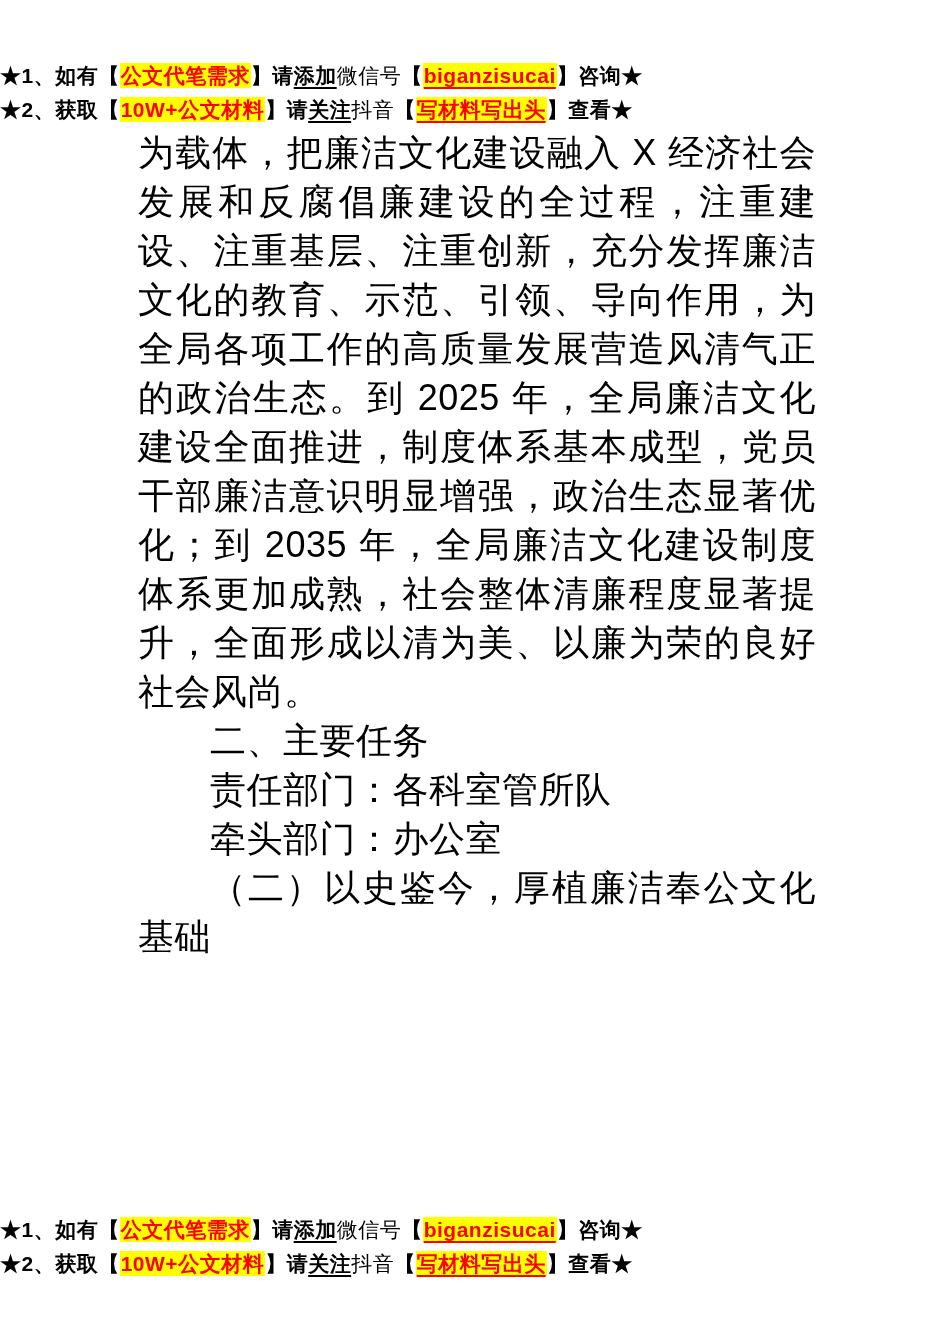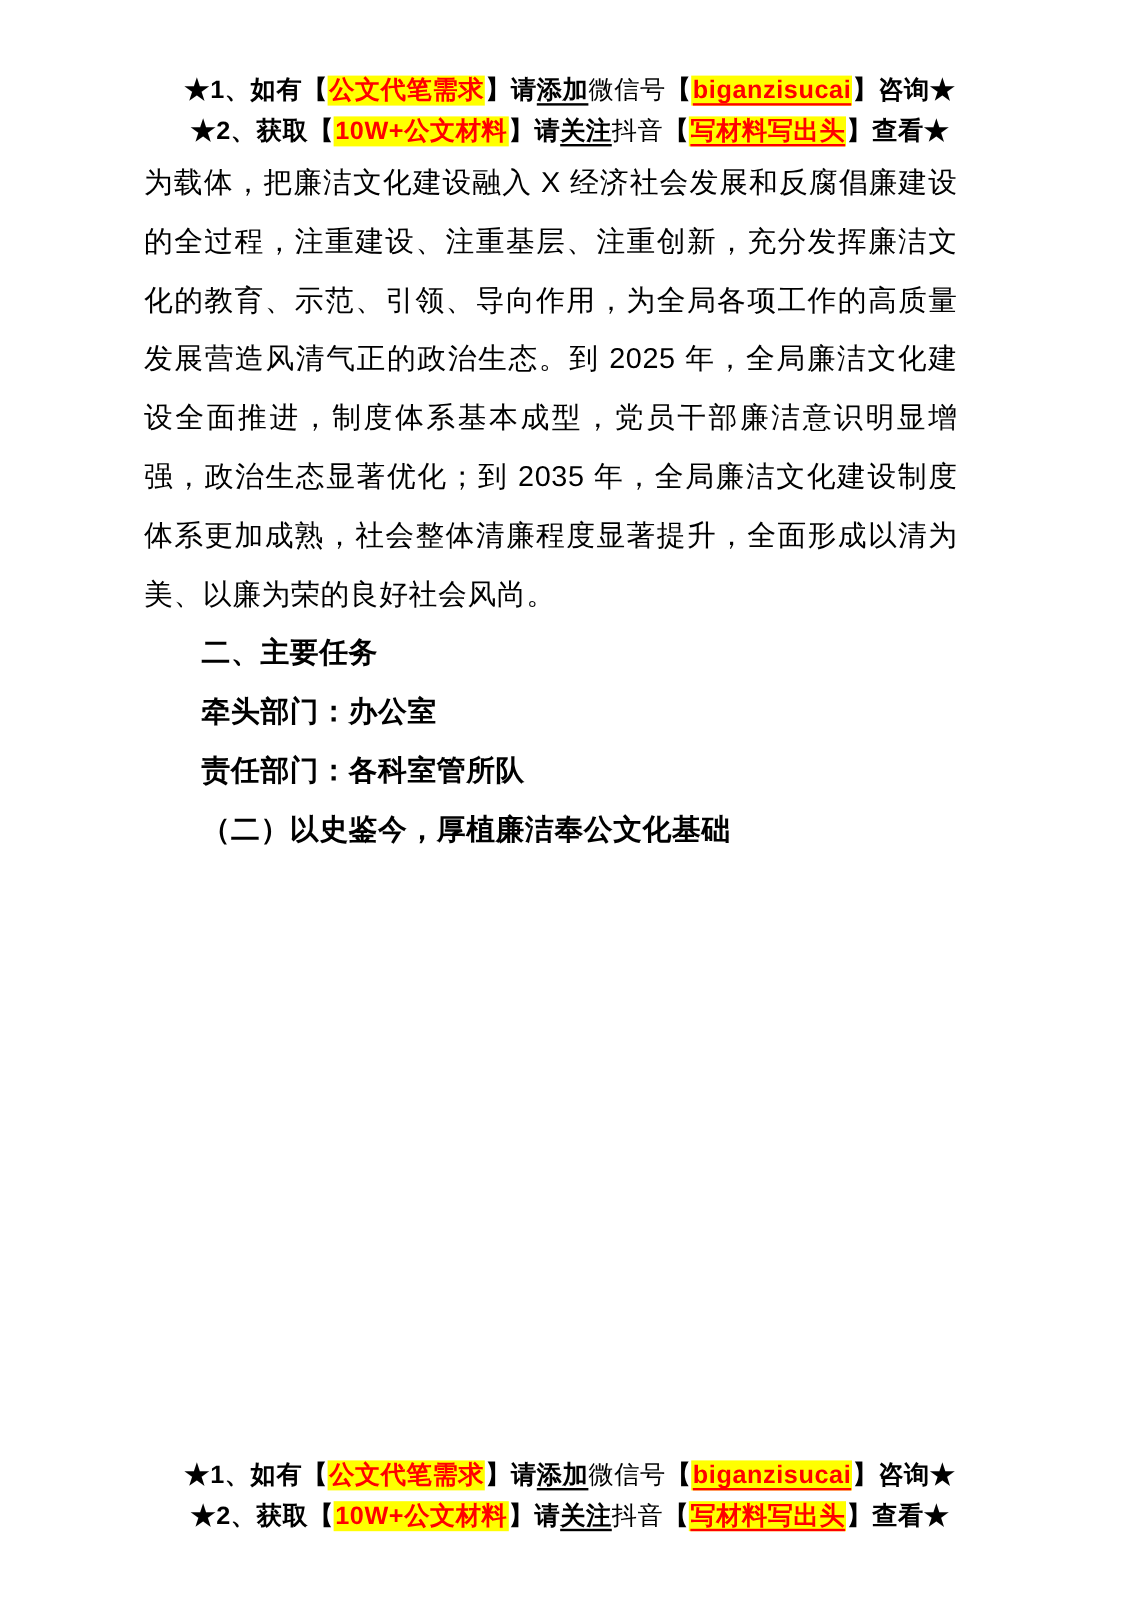--- a/index.html
+++ b/index.html
@@ -10,21 +10,20 @@
     background: #ffffff;
     overflow: hidden;
     font-family: "Liberation Sans", sans-serif;
     color: #000000;
   }
   
   .promo {
     position: absolute;
     left: 0;
     right: 0;
-    text-align: center;
     font-size: 21px;
     line-height: 34px;
     font-weight: 700;
     letter-spacing: 0.5px;
     white-space: nowrap;
   }
   .promo-top { top: 59px; }
   .promo-bottom { top: 1213px; }
   .sb { color: #000000; }
   .sn { font-weight: 400; }
@@ -40,51 +39,51 @@
     background: #ffff00;
     padding: 1px 1px;
     text-decoration: underline;
     text-decoration-thickness: 2px;
     text-underline-offset: 4px;
   }
   
   .doc-body {
     position: absolute;
     top: 128px;
-    left: 120px;
+    left: 138px;
     width: 678px;
-    font-size: 24px;
+    font-size: 36px;
     line-height: 49px;
     text-align: justify;
     text-justify: inter-character;
     letter-spacing: 0.5px;
     color: #000000;
   }
   .doc-body p { margin: 0; }
-  .indent { text-indent: 2em; font-weight: bold; }
+  .indent { text-indent: 2em; }
 </style>
 </head>
 <body>
 
 <div class="page">
 
   <div class="promo promo-top">
     <div class="promo-line">
       <span class="sb">★1、如有【</span><span class="sr">公文代笔需求</span><span class="sb">】请</span><span class="sbu">添加</span><span class="sn">微信号</span><span class="sb">【</span><span class="sru">biganzisucai</span><span class="sb">】咨询★</span>
     </div>
     <div class="promo-line">
       <span class="sb">★2、获取【</span><span class="sr">10W+公文材料</span><span class="sb">】请</span><span class="sbu">关注</span><span class="sn">抖音</span><span class="sb">【</span><span class="sru">写材料写出头</span><span class="sb">】查看★</span>
     </div>
   </div>
 
   <div class="doc-body">
     <p>为载体，把廉洁文化建设融入 X 经济社会发展和反腐倡廉建设的全过程，注重建设、注重基层、注重创新，充分发挥廉洁文化的教育、示范、引领、导向作用，为全局各项工作的高质量发展营造风清气正的政治生态。到 2025 年，全局廉洁文化建设全面推进，制度体系基本成型，党员干部廉洁意识明显增强，政治生态显著优化；到 2035 年，全局廉洁文化建设制度体系更加成熟，社会整体清廉程度显著提升，全面形成以清为美、以廉为荣的良好社会风尚。</p>
     <p class="indent">二、主要任务</p>
+    <p class="indent">责任部门：各科室管所队</p>
     <p class="indent">牵头部门：办公室</p>
-    <p class="indent">责任部门：各科室管所队</p>
     <p class="indent">（二）以史鉴今，厚植廉洁奉公文化基础</p>
   </div>
 
   <div class="promo promo-bottom">
     <div class="promo-line">
       <span class="sb">★1、如有【</span><span class="sr">公文代笔需求</span><span class="sb">】请</span><span class="sbu">添加</span><span class="sn">微信号</span><span class="sb">【</span><span class="sru">biganzisucai</span><span class="sb">】咨询★</span>
     </div>
     <div class="promo-line">
       <span class="sb">★2、获取【</span><span class="sr">10W+公文材料</span><span class="sb">】请</span><span class="sbu">关注</span><span class="sn">抖音</span><span class="sb">【</span><span class="sru">写材料写出头</span><span class="sb">】查看★</span>
     </div>

